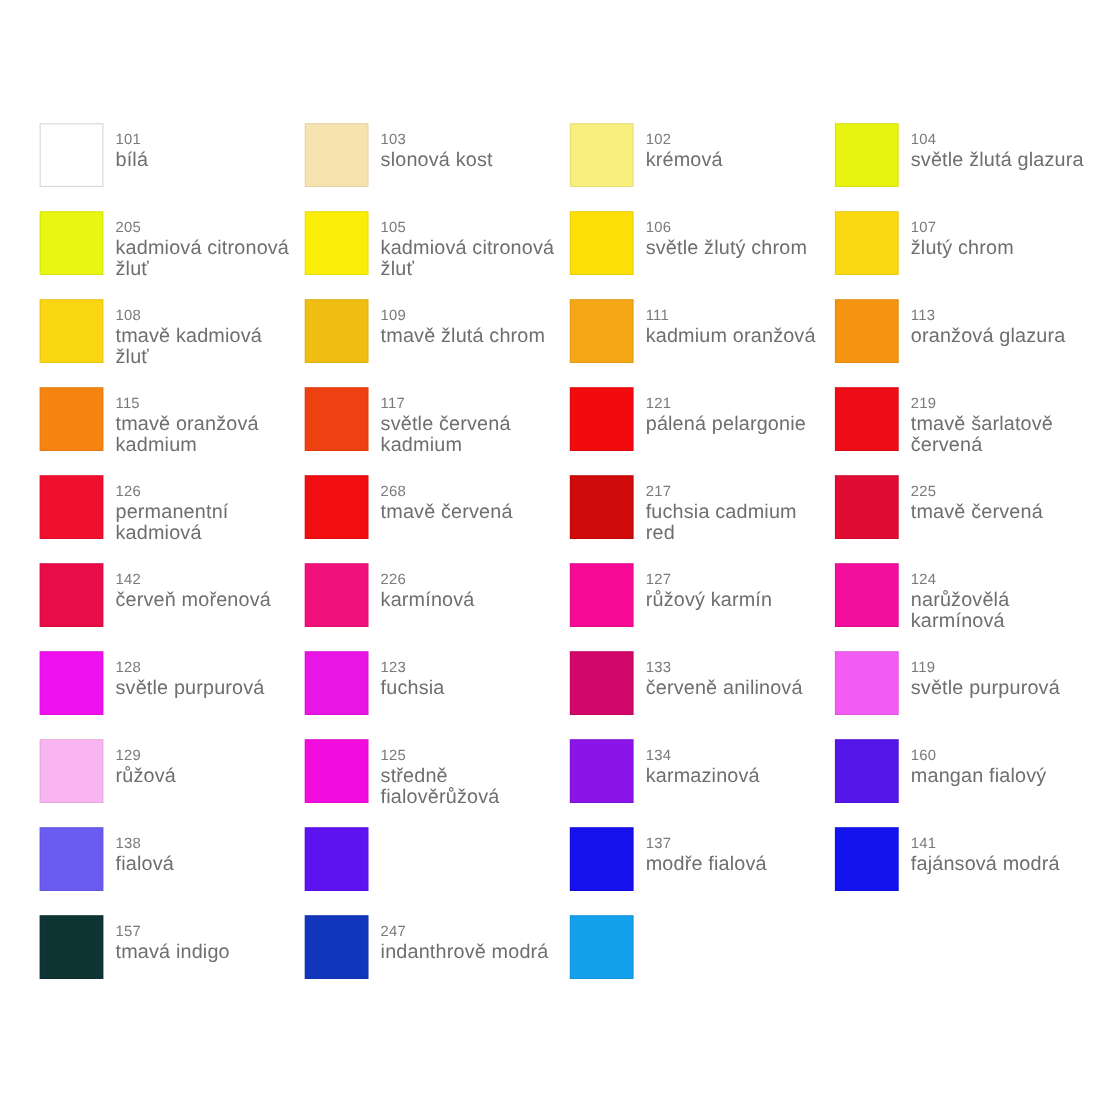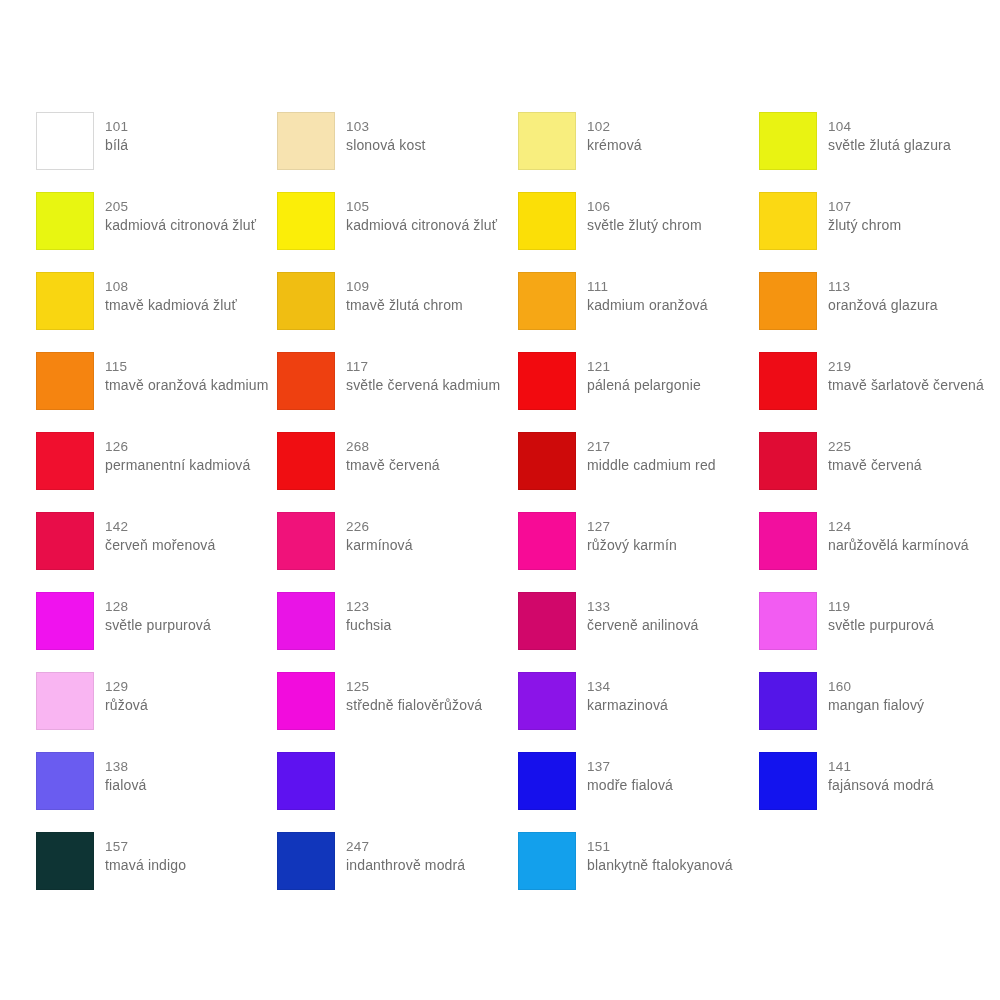--- a/index.html
+++ b/index.html
@@ -51,21 +51,21 @@
     padding-top: 5px;
     min-width: 0;
   }
   .swatch-code {
     font-size: 13.5px;
     line-height: 19px;
     color: #7a7a7a;
     letter-spacing: 0.2px;
   }
   .swatch-label {
-    font-size: 14px;
+    font-size: 18px;
     line-height: 19px;
     color: #6e6e6e;
     letter-spacing: 0.15px;
     max-width: 168px;
   }
 </style>
 </head>
 <body>
 
 <div id="chart-root">
@@ -193,21 +193,21 @@
         <div class="swatch-chip" style="background-color: rgb(240, 14, 18);"></div>
         <div class="swatch-text">
           <div class="swatch-code">268</div>
           <div class="swatch-label">tmavě červená</div>
         </div>
       </div>
       <div class="swatch-entry">
         <div class="swatch-chip" style="background-color: rgb(206, 10, 10);"></div>
         <div class="swatch-text">
           <div class="swatch-code">217</div>
-          <div class="swatch-label">middle cadmium red</div>
+          <div class="swatch-label">fuchsia cadmium red</div>
         </div>
       </div>
       <div class="swatch-entry">
         <div class="swatch-chip" style="background-color: rgb(224, 12, 52);"></div>
         <div class="swatch-text">
           <div class="swatch-code">225</div>
           <div class="swatch-label">tmavě červená</div>
         </div>
       </div>
       <div class="swatch-entry">
@@ -327,19 +327,15 @@
       </div>
       <div class="swatch-entry">
         <div class="swatch-chip" style="background-color: rgb(17, 54, 187);"></div>
         <div class="swatch-text">
           <div class="swatch-code">247</div>
           <div class="swatch-label">indanthrově modrá</div>
         </div>
       </div>
       <div class="swatch-entry">
         <div class="swatch-chip" style="background-color: rgb(19, 160, 236);"></div>
-        <div class="swatch-text">
-          <div class="swatch-code">151</div>
-          <div class="swatch-label">blankytně ftalokyanová</div>
-        </div>
       </div>
     </div>
 </div>
 
 </body></html>

